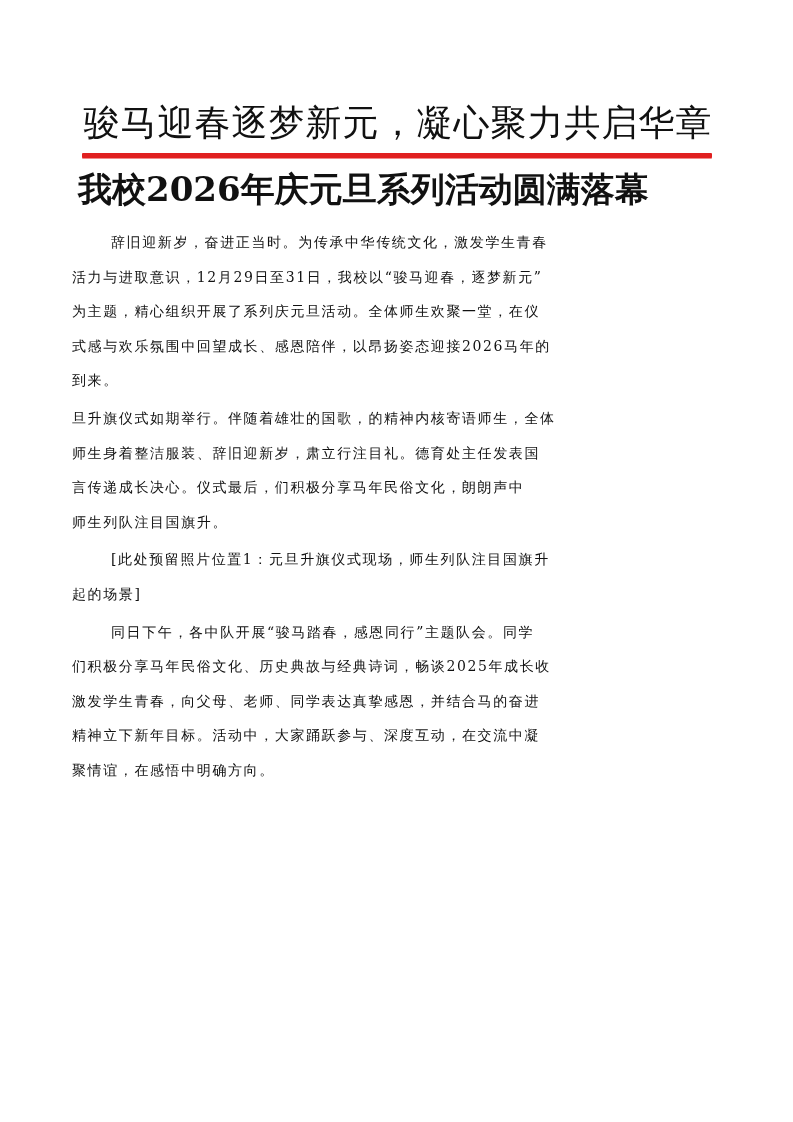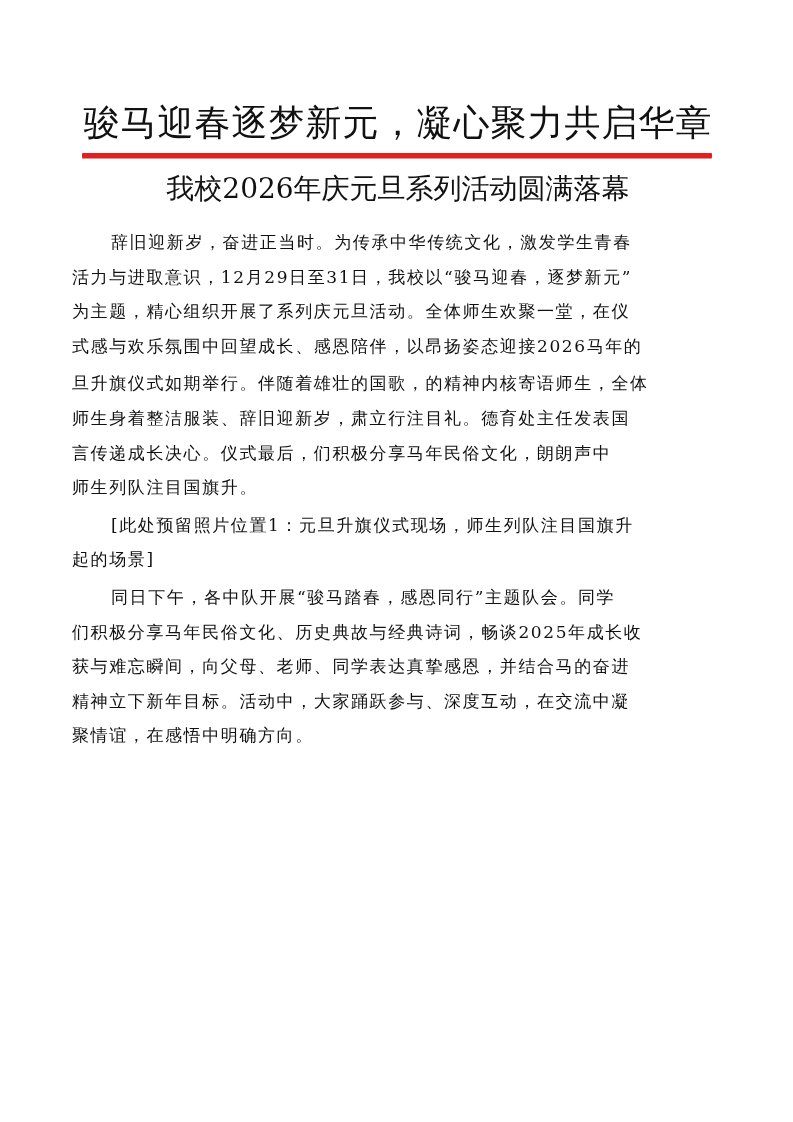--- a/index.html
+++ b/index.html
@@ -4,53 +4,54 @@
   <style>
     html, body { margin: 0; padding: 0; background: #ffffff; }
     body { width: 793px; height: 1122px; position: relative; overflow: hidden;
       font-family: "DejaVu Serif", "Liberation Serif", serif; color: #111; }
     .page { position: absolute; left: 0; top: 0; width: 750px; height: 1122px; background: #fff; }
     .headline { position: absolute; left: 78px; top: 98px; width: 640px; text-align: center;
       font-size: 36px; letter-spacing: 1px; line-height: 50px; white-space: nowrap;
       font-family: "DejaVu Serif", serif; color: #111; }
     .red-rule { position: absolute; left: 82px; top: 153px; width: 630px; height: 5px;
       background: #e02020; border-radius: 1px; box-shadow: 0 1px 0 #f38a8a; }
-    .subtitle { position: absolute; left: 78px; top: 164px; width: 640px; text-align: center;
-      font-size: 28px; line-height: 50px; white-space: nowrap; color: #111; }
+    .subtitle { position: absolute; left: 78px; top: 164px; width: 640px; text-align: left;
+      font-size: 34px; line-height: 50px; white-space: nowrap; color: #111; font-weight: bold; }
     .body { position: absolute; left: 72px; top: 225px; width: 660px; }
-    .para { font-size: 17px; line-height: 34px; margin: 0 0 3px 0; letter-spacing: 1.6px; white-space: nowrap; }
+    .para { font-size: 14px; line-height: 34px; margin: 0 0 3px 0; letter-spacing: 1.6px; white-space: nowrap; }
     .line { display: block; height: 34.6px; }
     .indent { padding-left: 39px; }
   </style>
 </head>
 <body>
 
 <div class="page">
   <div class="headline">骏马迎春逐梦新元，凝心聚力共启华章</div>
   <div class="red-rule"></div>
   <div class="subtitle">我校2026年庆元旦系列活动圆满落幕</div>
 
   <div class="body">
     <div class="para">
       <span class="line indent">辞旧迎新岁，奋进正当时。为传承中华传统文化，激发学生青春</span>
       <span class="line">活力与进取意识，12月29日至31日，我校以“骏马迎春，逐梦新元”</span>
       <span class="line">为主题，精心组织开展了系列庆元旦活动。全体师生欢聚一堂，在仪</span>
       <span class="line">式感与欢乐氛围中回望成长、感恩陪伴，以昂扬姿态迎接2026马年的</span>
+      <span class="line">到来。</span>
     </div>
     <div class="para">
       <span class="line">旦升旗仪式如期举行。伴随着雄壮的国歌，的精神内核寄语师生，全体</span>
       <span class="line">师生身着整洁服装、辞旧迎新岁，肃立行注目礼。德育处主任发表国</span>
       <span class="line">言传递成长决心。仪式最后，们积极分享马年民俗文化，朗朗声中</span>
       <span class="line">师生列队注目国旗升。</span>
     </div>
     <div class="para">
       <span class="line indent">[此处预留照片位置1：元旦升旗仪式现场，师生列队注目国旗升</span>
       <span class="line">起的场景]</span>
     </div>
     <div class="para">
       <span class="line indent">同日下午，各中队开展“骏马踏春，感恩同行”主题队会。同学</span>
       <span class="line">们积极分享马年民俗文化、历史典故与经典诗词，畅谈2025年成长收</span>
-      <span class="line">获与难忘瞬间，向父母、老师、同学表达真挚感恩，并结合马的奋进</span>
+      <span class="line">激发学生青春，向父母、老师、同学表达真挚感恩，并结合马的奋进</span>
       <span class="line">精神立下新年目标。活动中，大家踊跃参与、深度互动，在交流中凝</span>
       <span class="line">聚情谊，在感悟中明确方向。</span>
     </div>
   </div>
 </div>
 
 </body></html>

